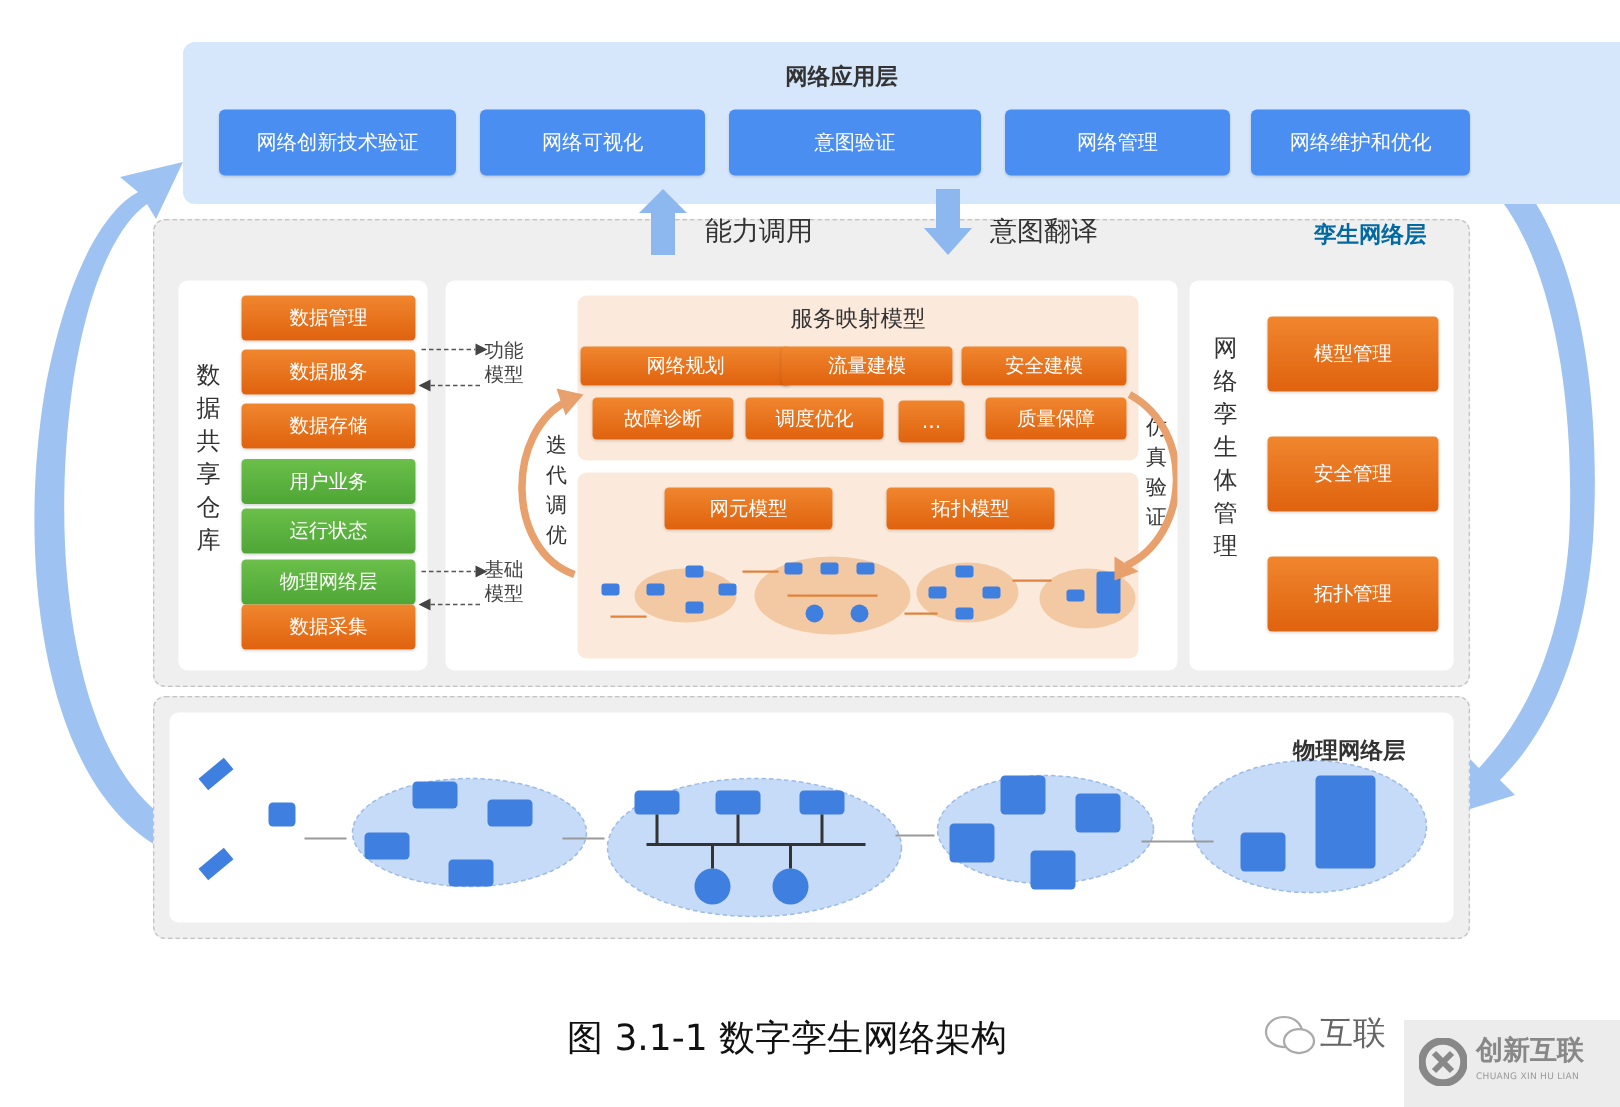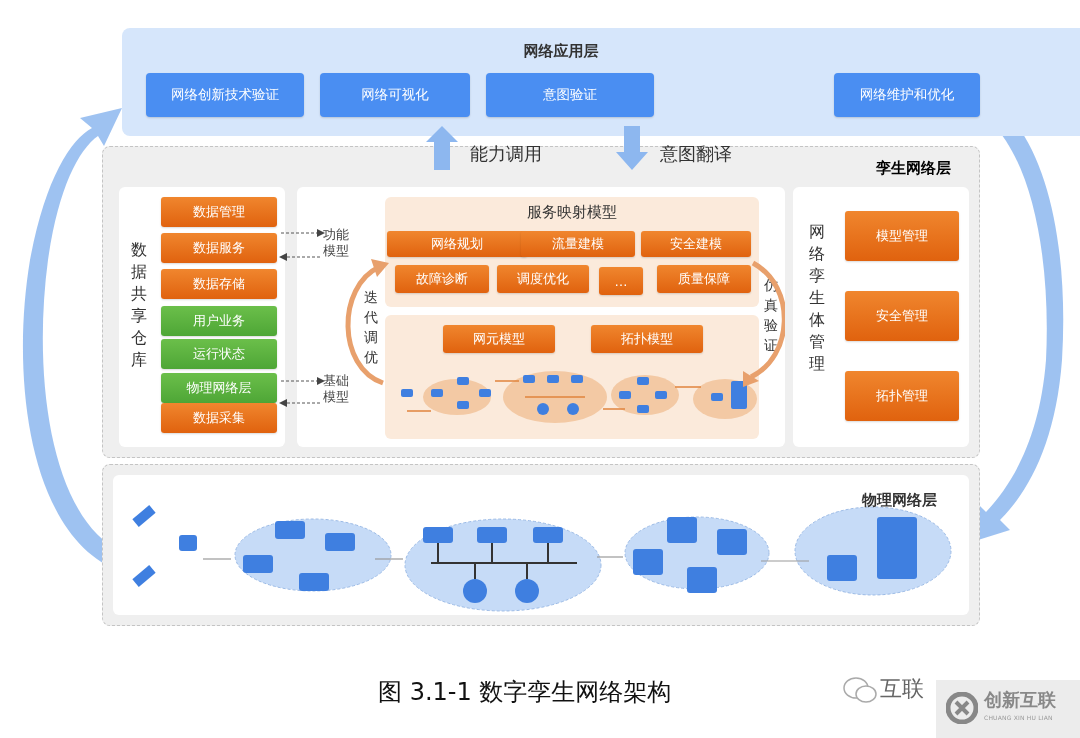--- a/index.html
+++ b/index.html
@@ -11,21 +11,21 @@
   #app-layer { left: 102px; top: 28px; width: 986px; height: 108px; background: #d6e6fb; border-radius: 8px; margin-left: 20px; }
   #app-title { left: 0; top: 14px; width: 878px; text-align: center; font-size: 15px; font-weight: bold; color: #333; }
   .app-btn { top: 45px; height: 44px; background: #4a8ef2; border-radius: 4px; color: #fff; font-size: 13.5px;
              display: flex; align-items: center; justify-content: center; box-shadow: 0 1px 2px rgba(0,0,0,0.15); }
 
   
   .vert-arrow-label { font-size: 18px; color: #333; }
 
   
   #twin-layer { left: 102px; top: 146px; width: 878px; height: 312px; background: #efefef; border: 1px dashed #c4c4c4; border-radius: 8px; }
-  #twin-title { right: 28px; top: 12px; font-size: 15px; font-weight: bold; color: #000000; }
+  #twin-title { right: 28px; top: 0; font-size: 15px; font-weight: bold; color: #0369a1; }
 
   .panel { background: #fff; border-radius: 6px; }
 
   .obtn { background: linear-gradient(180deg,#f0862e,#e0620e); color: #fff; font-size: 13px; border-radius: 3px;
           display: flex; align-items: center; justify-content: center; box-shadow: 0 1px 2px rgba(0,0,0,0.15); }
   .gbtn { background: linear-gradient(180deg,#6bbf4a,#4ea636); color: #fff; font-size: 13px; border-radius: 3px;
           display: flex; align-items: center; justify-content: center; box-shadow: 0 1px 2px rgba(0,0,0,0.15); }
 
   .vtext { font-size: 16px; color: #333; line-height: 22px; text-align: center; width: 20px; }
   .small-label { font-size: 13px; color: #444; line-height: 16px; }
@@ -49,20 +49,21 @@
   <path d="M122,572 C30,540 10,380 30,260 C45,180 70,140 92,128 L80,118 L122,108 L104,146 L98,136 C78,150 58,190 48,260 C32,380 52,520 122,552 Z" fill="#8db7ef" opacity="0.85"></path>
 
   <path d="M958,86 C1040,100 1070,230 1062,360 C1056,440 1030,490 1000,520 L1010,530 L962,545 L978,504 L986,512 C1014,482 1040,436 1046,360 C1052,240 1024,118 958,104 Z" fill="#8db7ef" opacity="0.85"></path>
 </svg>
 
 <div id="app-layer" class="abs">
   <div id="app-title" class="abs">网络应用层</div>
   <div class="abs app-btn" style="left:24px;width:158px">网络创新技术验证</div>
   <div class="abs app-btn" style="left:198px;width:150px">网络可视化</div>
   <div class="abs app-btn" style="left:364px;width:168px">意图验证</div>
+  <div class="abs app-btn" style="left:548px;width:150px">网络管理</div>
   <div class="abs app-btn" style="left:712px;width:146px">网络维护和优化</div>
 </div>
 
 <div id="twin-layer" class="abs">
   <div id="twin-title" class="abs">孪生网络层</div>
 
   <div class="abs panel" style="left:16px;top:40px;width:166px;height:260px">
     <div class="abs" style="left:10px;top:52px">
       <div class="vtext">数</div>
       <div class="vtext">据</div>

